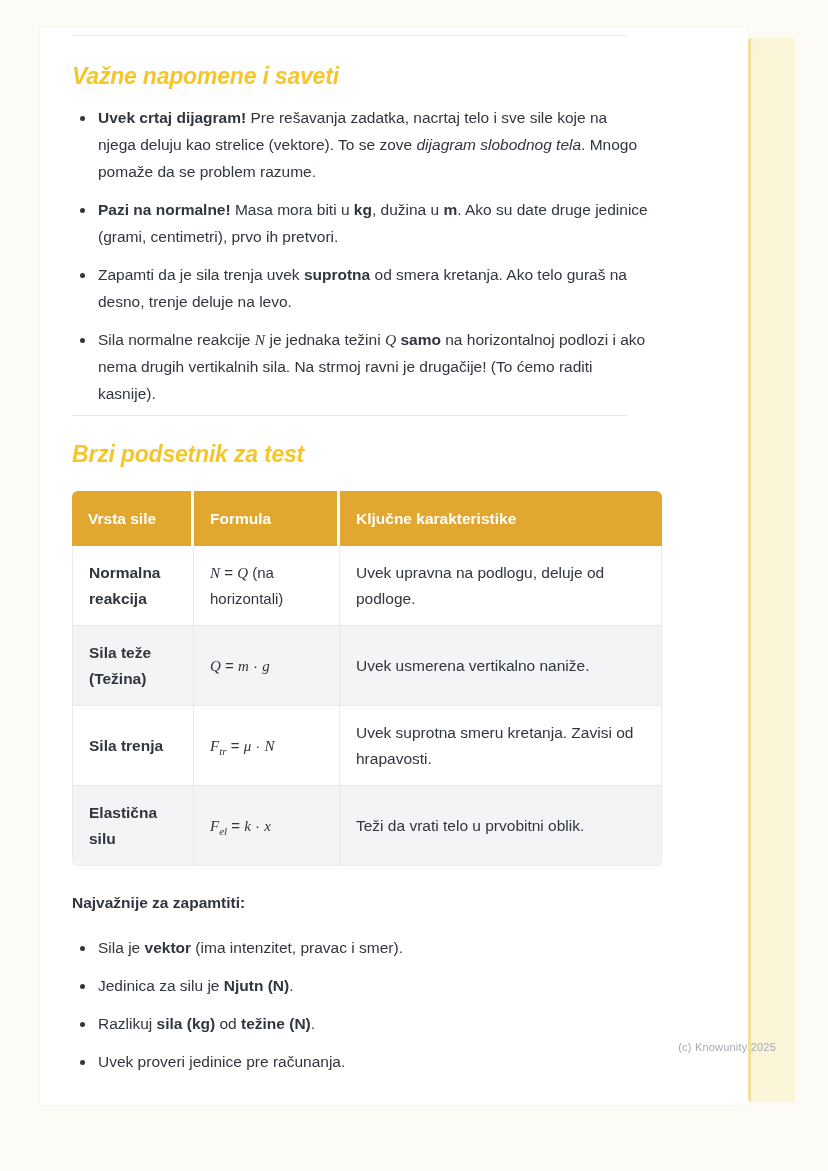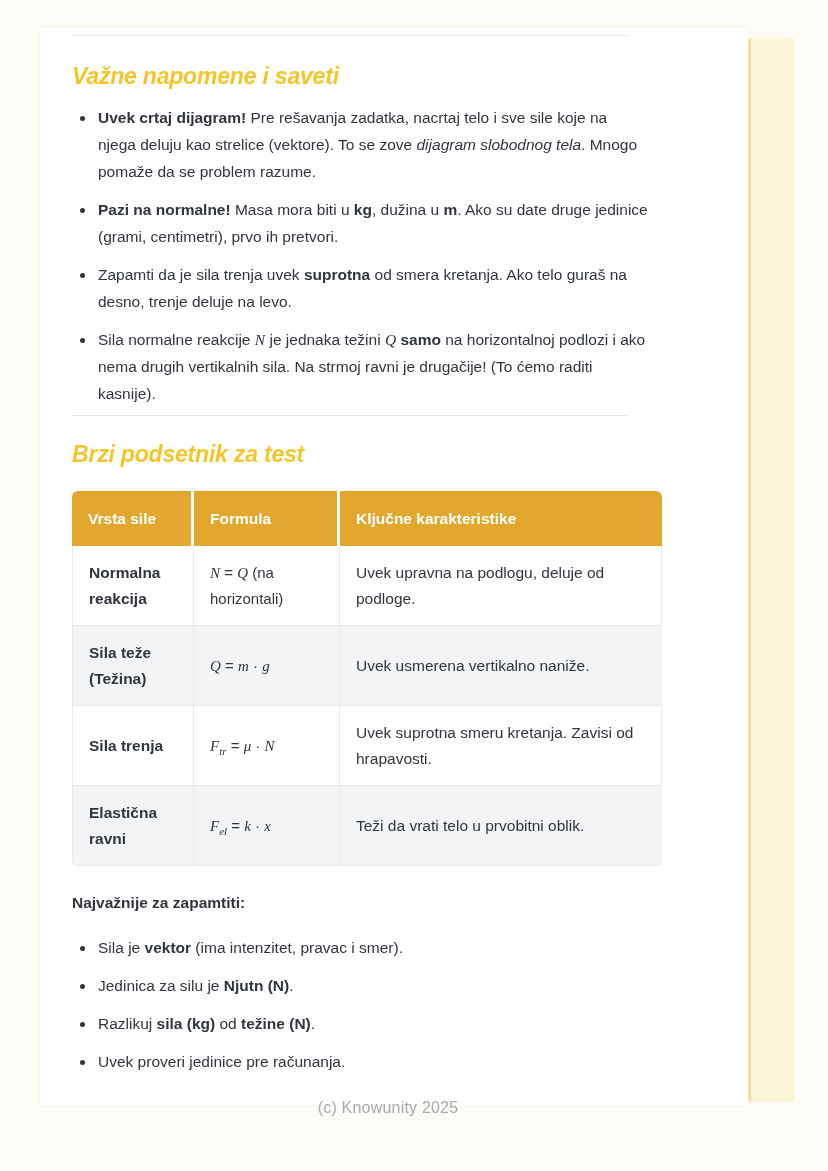--- a/index.html
+++ b/index.html
@@ -88,23 +88,23 @@
   
   .next-page {
     position:absolute; left:748px; top:38px;
     width:44px; height:1064px;
     background:#FBF5D7;
     border-left:3px solid #F2E09A;
     border-radius:4px 2px 2px 4px;
   }
 
   .footer {
-    position:absolute; top:1099px; left:0; width:776px;
-    text-align:center;
-    font-size:16px; letter-spacing:0.2px;
+    position:absolute; top:1041px; left:0; width:776px;
+    text-align:right;
+    font-size:11px; letter-spacing:0.2px;
     color:#A6AAB2;
   }
 </style>
 </head>
 <body>
 
 <div class="viewport">
 
   <div class="card">
 
@@ -166,21 +166,21 @@
             <td class="col-desc">Uvek usmerena vertikalno naniže.</td>
           </tr>
 
           <tr>
             <td class="col-name">Sila trenja</td>
             <td class="col-formula"><span class="math">F</span><sub class="math">tr</sub><span> = </span><span class="math">μ</span><span> · </span><span class="math">N</span></td>
             <td class="col-desc">Uvek suprotna smeru kretanja. Zavisi od hrapavosti.</td>
           </tr>
 
           <tr>
-            <td class="col-name">Elastična ravni</td>
+            <td class="col-name">Elastična silu</td>
             <td class="col-formula"><span class="math">F</span><sub class="math">el</sub><span> = </span><span class="math">k</span><span> · </span><span class="math">x</span></td>
             <td class="col-desc">Teži da vrati telo u prvobitni oblik.</td>
           </tr>
         </tbody>
     </table>
 
     <p class="note-heading">Najvažnije za zapamtiti:</p>
 
     <ul class="bullets" id="key-list">
 

